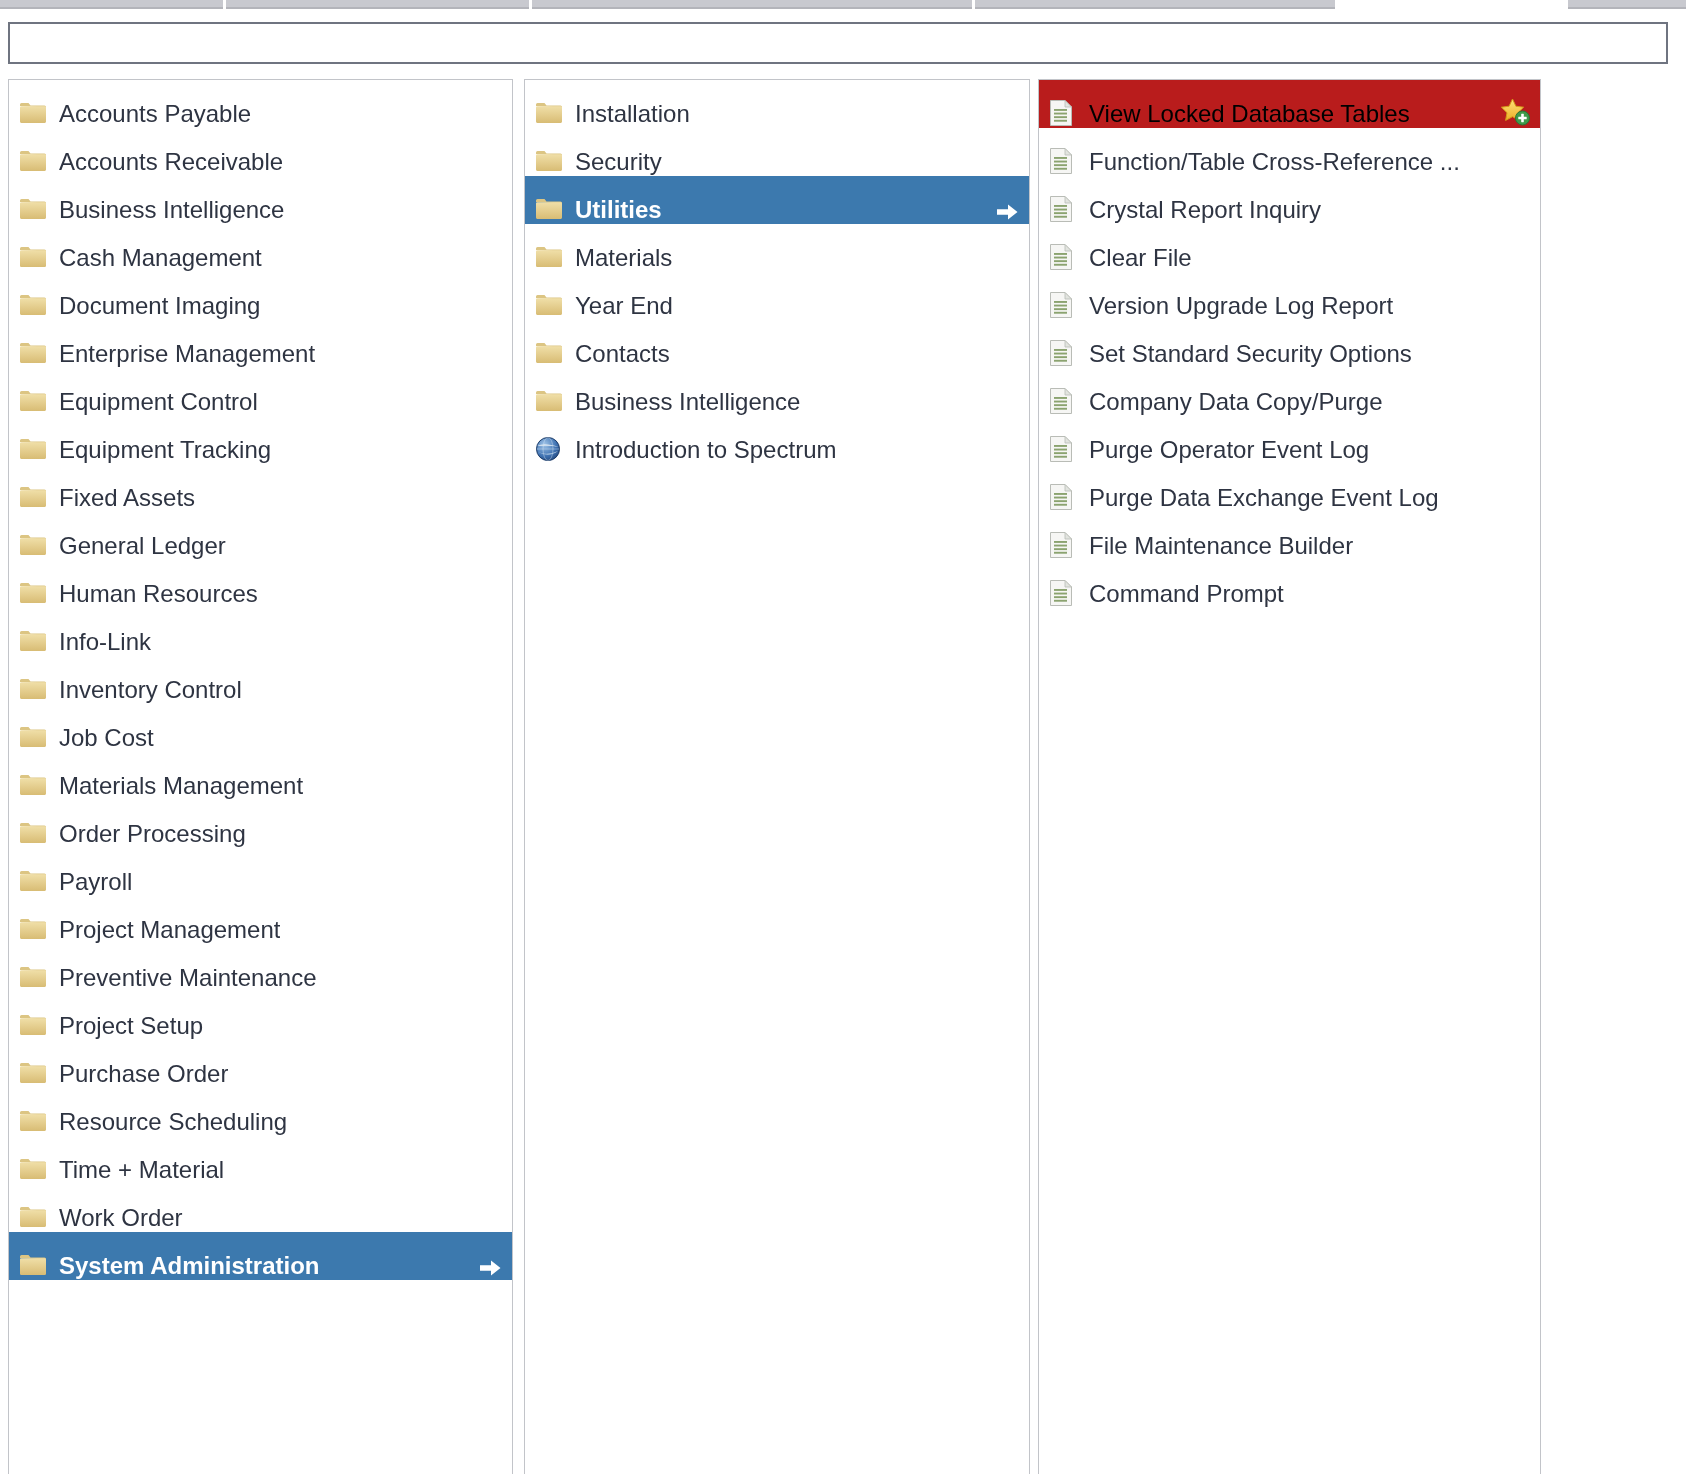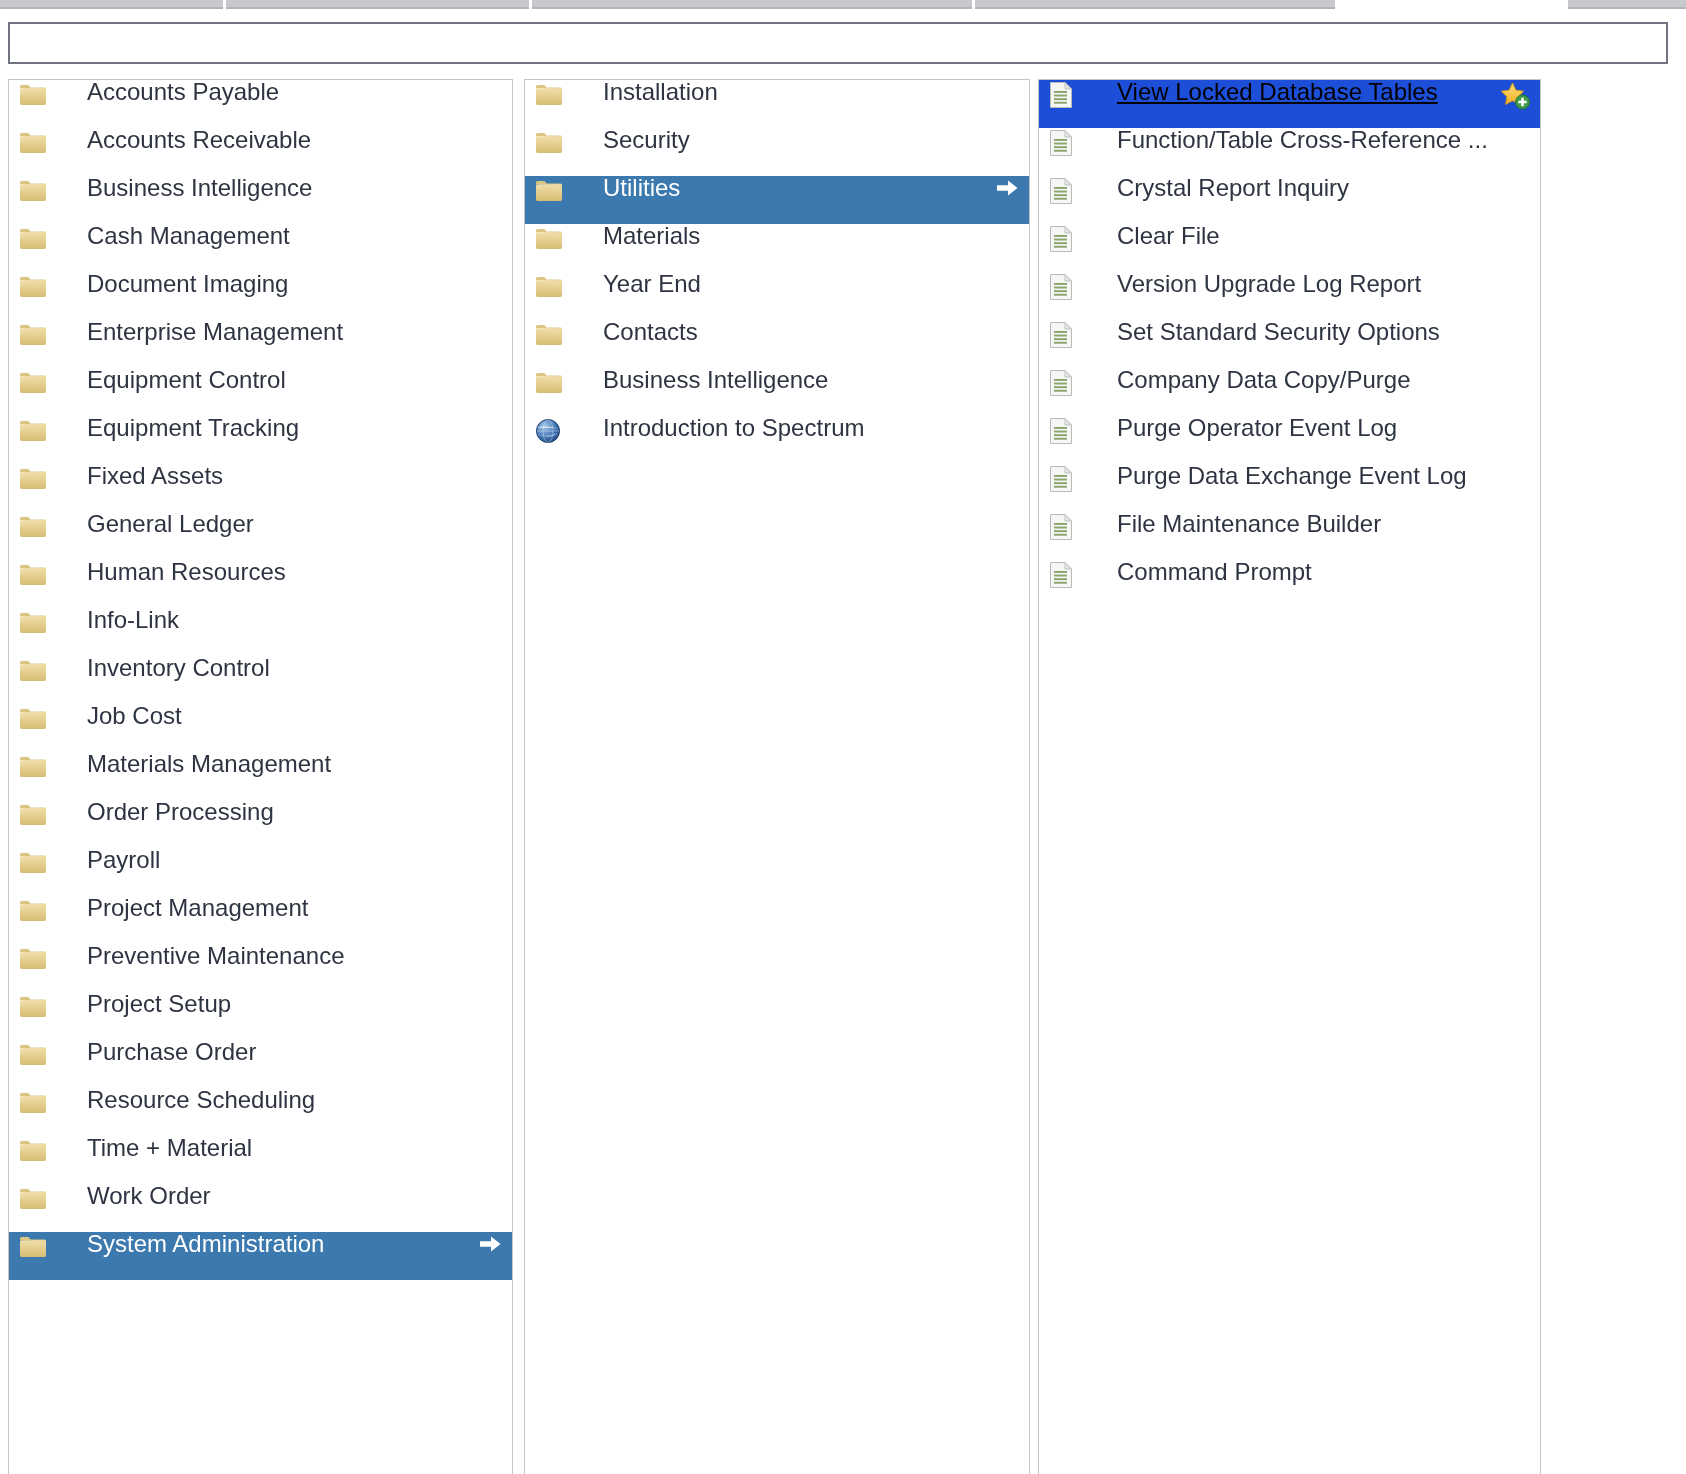--- a/index.html
+++ b/index.html
@@ -67,35 +67,34 @@
     border: 1px solid #c2c4c9;
     box-sizing: border-box;
     overflow: hidden;
   }
   .col-modules   { left: 8px;    width: 505px;  height: 1400px; }
   .col-folders   { left: 524px;  width: 506px;  height: 1400px; }
   .col-functions { left: 1038px; width: 503px;  height: 1400px; }
 
   .row {
     display: flex;
-    align-items: flex-start;
+    align-items: flex-end;
     height: 48px;
     padding-left: 10px;
     padding-right: 8px;
     box-sizing: border-box;
     cursor: default;
     position: relative;
-    gap: 28px;
   }
   .row.selected {
     background: #3c79ae;
+    font-weight: bold;
   }
   .row.hover {
-    background: #1d4ed8;
-    text-decoration: underline;
+    background: #b91c1c;
   }
   .row .label {
     font-size: 24px;
     color: #2e3442;
     white-space: nowrap;
     overflow: hidden;
     line-height: 1;
     padding-bottom: 2px;
   }
   .row.selected .label { color: #ffffff; }

